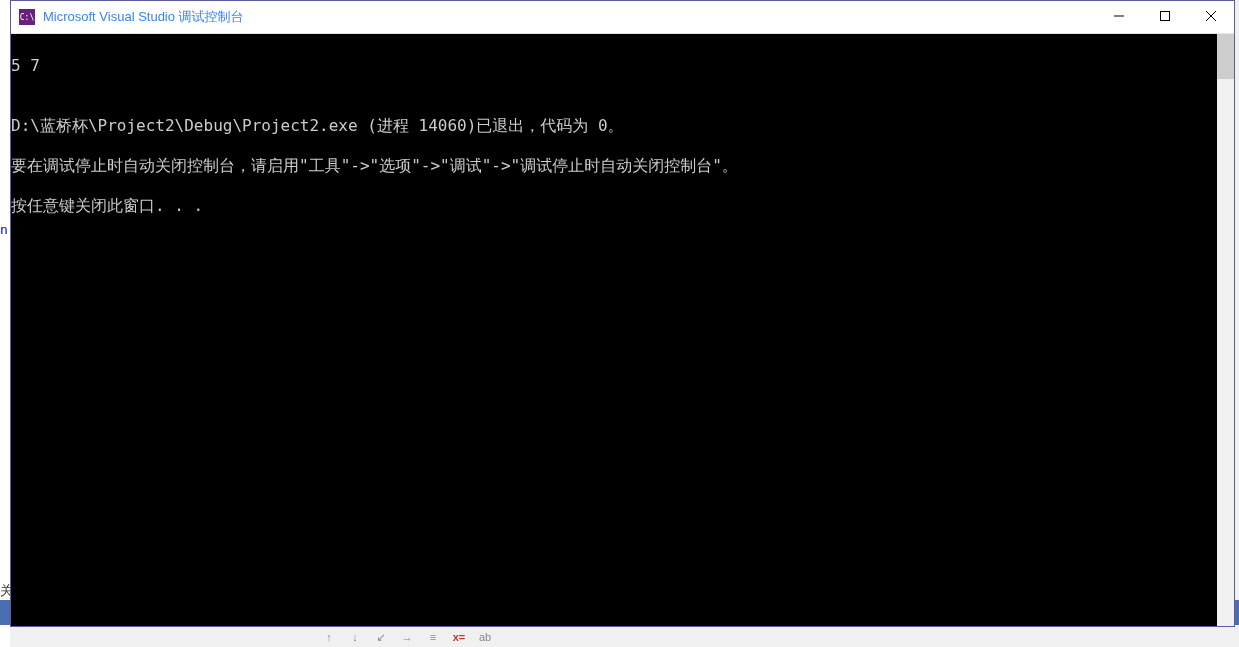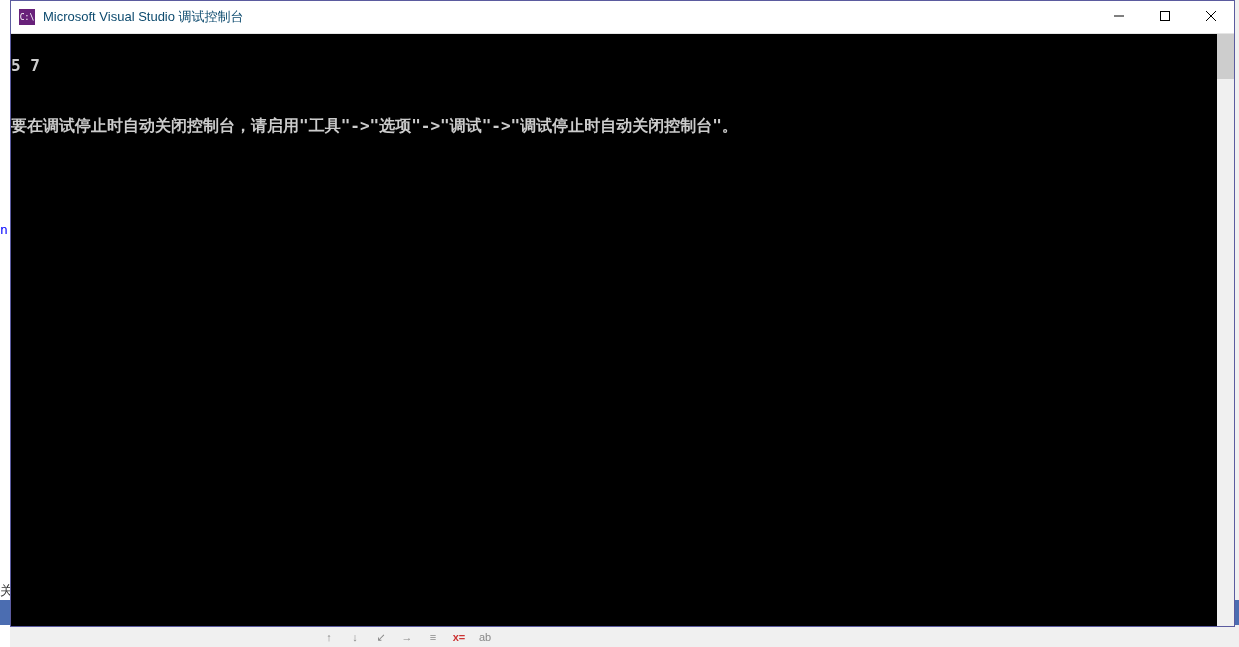--- a/index.html
+++ b/index.html
@@ -92,21 +92,21 @@
       background: #68217a;
       display: flex;
       align-items: center;
       justify-content: center;
       color: #fff;
       font-size: 8px;
       font-family: Consolas, monospace;
       margin-right: 8px;
     }
     .titlebar-title {
-      color: #0c4a6e;
+      color: #3b82f6;
       font-size: 13px;
       font-family: "Microsoft YaHei", "Segoe UI", sans-serif;
       flex: 1;
     }
     .titlebar-controls {
       display: flex;
       height: 100%;
     }
     .titlebar-btn {
       width: 46px;
@@ -127,21 +127,20 @@
     .console {
       flex: 1;
       background: #000000;
       color: #cccccc;
       font-family: "NSimSun", "SimSun", Consolas, monospace;
       font-size: 16px;
       line-height: 20px;
       padding: 2px 0 0 0;
       white-space: pre;
       overflow: hidden;
-      font-weight: bold;
     }
     .console-line {
       padding-left: 0;
     }
     .scrollbar {
       width: 17px;
       background: #f0f0f0;
       position: relative;
     }
     .scrollbar-thumb {
@@ -202,19 +201,21 @@
               <line x1="10" y1="0" x2="0" y2="10" stroke="currentColor" stroke-width="1"></line>
             </svg>
         </span>
       </div>
     </div>
   </div>
   <div class="console-wrapper">
     <div class="console">
 <div class="console-line">5 7</div>
 <div class="console-line"></div>
+<div class="console-line">D:\蓝桥杯\Project2\Debug\Project2.exe (进程 14060)已退出，代码为 0。</div>
 <div class="console-line">要在调试停止时自动关闭控制台，请启用"工具"-&gt;"选项"-&gt;"调试"-&gt;"调试停止时自动关闭控制台"。</div>
+<div class="console-line">按任意键关闭此窗口. . .</div>
     </div>
     <div class="scrollbar">
       <div class="scrollbar-thumb"></div>
     </div>
   </div>
 </div>
 
 </body></html>

